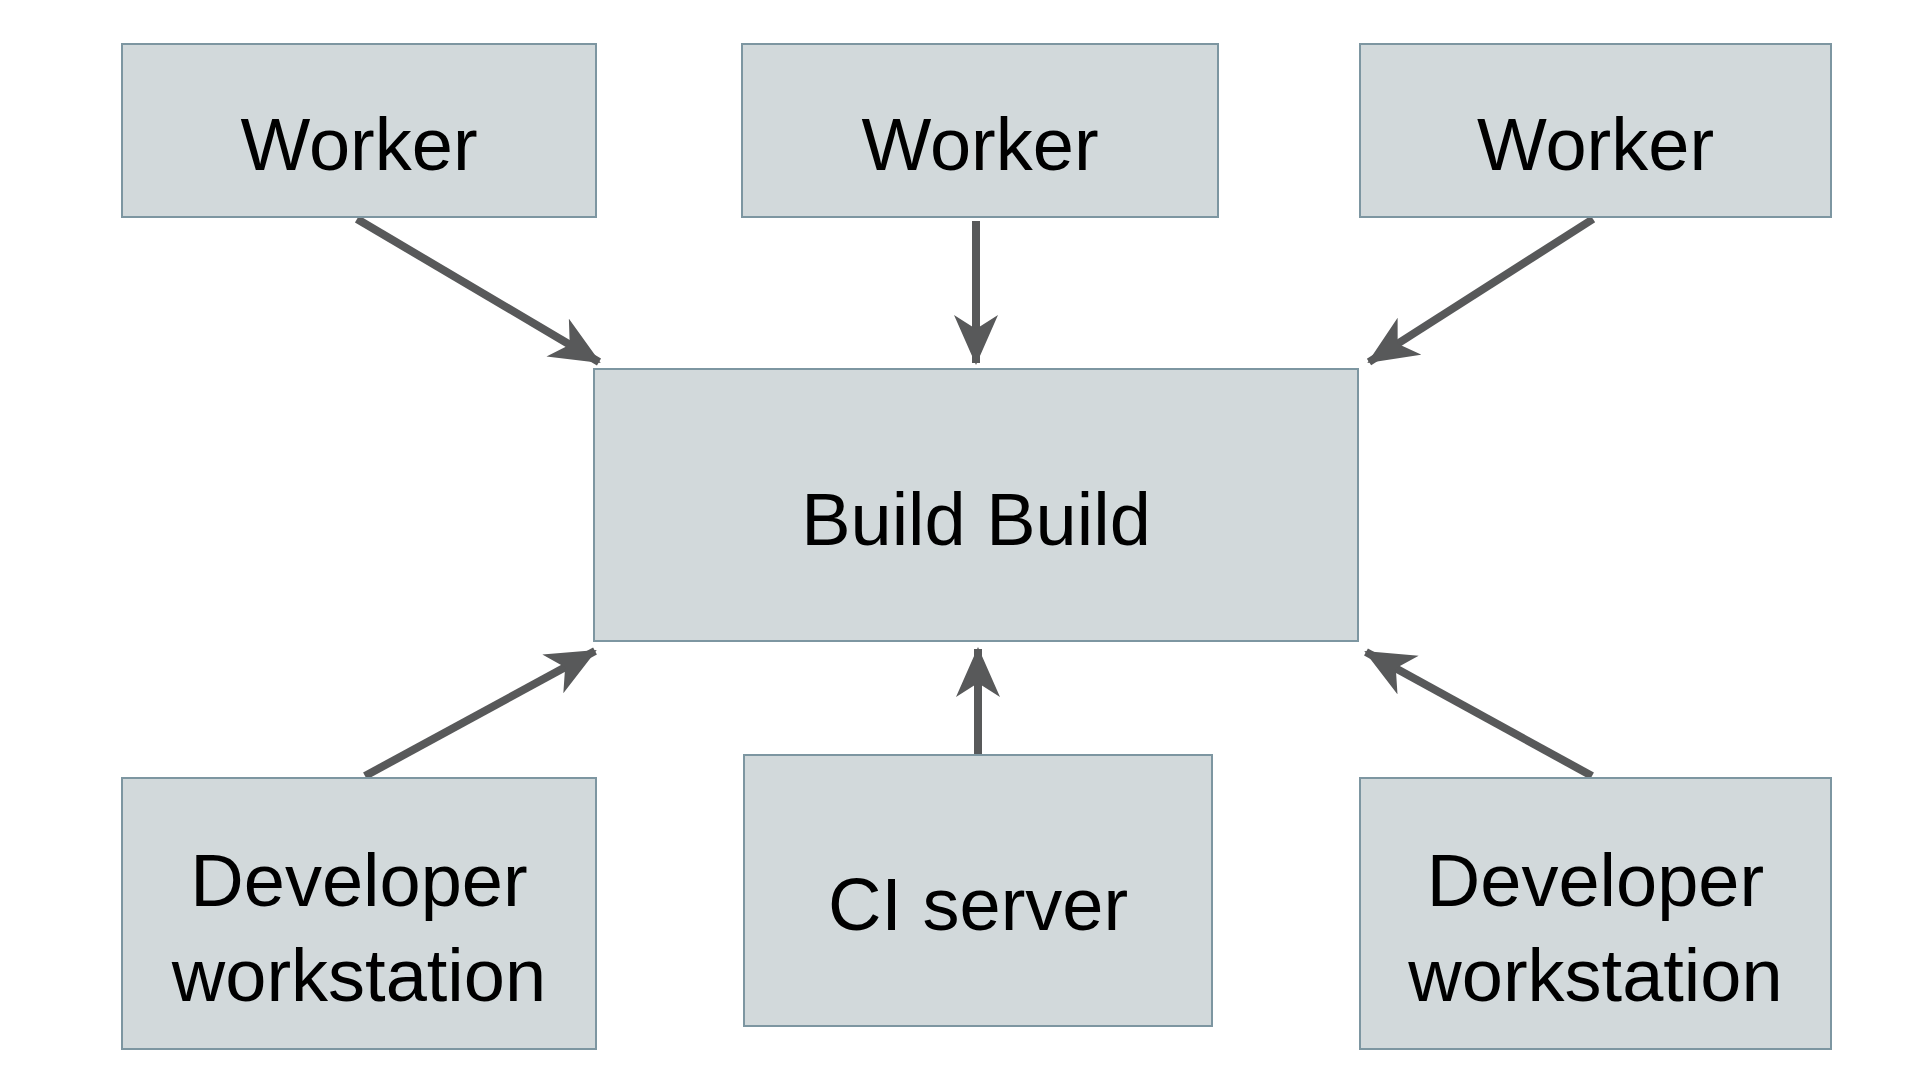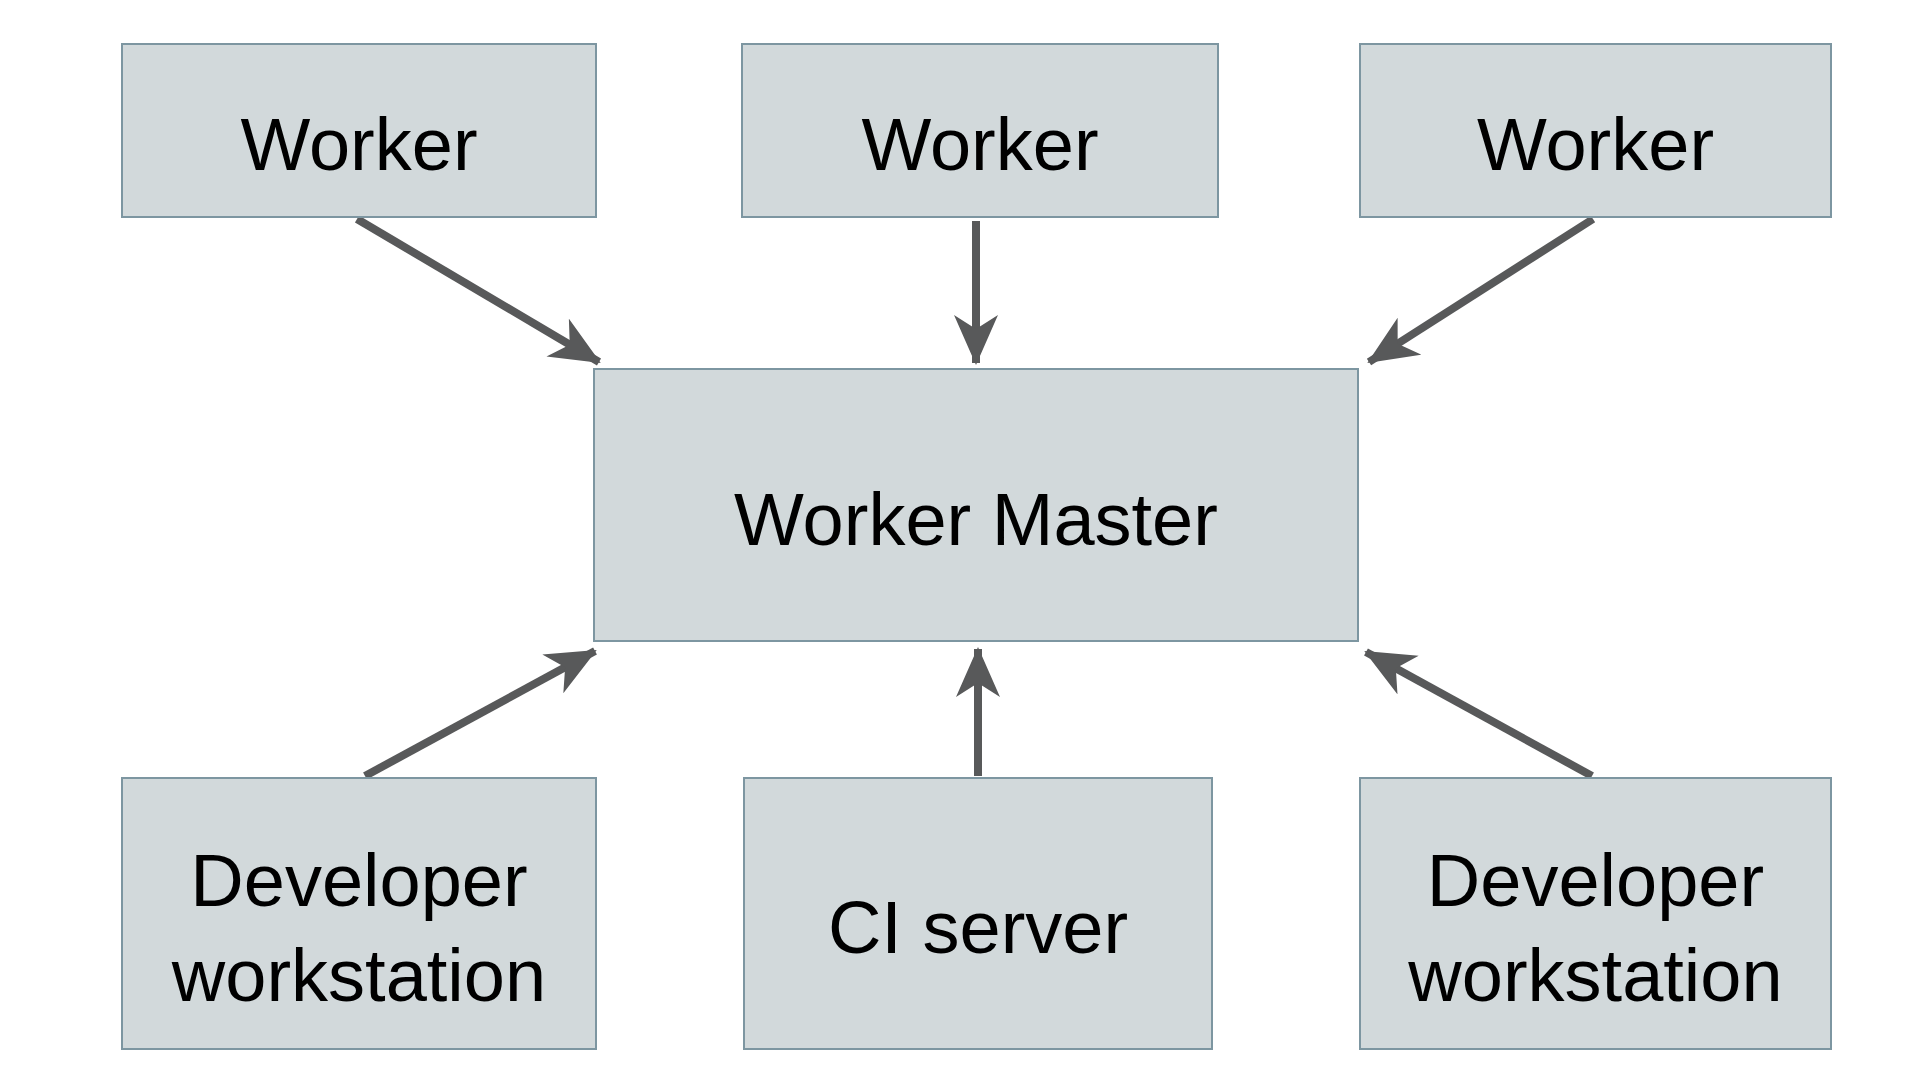--- a/index.html
+++ b/index.html
@@ -49,21 +49,21 @@
     display: block;
     padding: 0 10px;
     margin-top: 30px;
   }
   
   .node-worker-left   { left: 121px;  top: 43px;  width: 476px; height: 175px; }
   .node-worker-middle { left: 741px;  top: 43px;  width: 478px; height: 175px; }
   .node-worker-right  { left: 1359px; top: 43px;  width: 473px; height: 175px; }
   .node-build-master  { left: 593px;  top: 368px; width: 766px; height: 274px; }
   .node-dev-left      { left: 121px;  top: 777px; width: 476px; height: 273px; }
-  .node-ci-server     { left: 743px;  top: 777px; width: 470px; height: 273px; }
+  .node-ci-server     { left: 743px;  top: 754px; width: 470px; height: 273px; }
   .node-dev-right     { left: 1359px; top: 777px; width: 473px; height: 273px; }
 </style>
 </head>
 <body>
 
 <div class="canvas">
 
   <svg class="edges" viewBox="0 0 1910 1090" xmlns="http://www.w3.org/2000/svg">
     <defs>
       <marker id="ah" markerUnits="userSpaceOnUse" markerWidth="56" markerHeight="46" refX="48" refY="22" orient="auto">
@@ -84,21 +84,21 @@
 
   <div class="node node-worker-middle">
     <span class="node-label">Worker</span>
   </div>
 
   <div class="node node-worker-right">
     <span class="node-label">Worker</span>
   </div>
 
   <div class="node node-build-master">
-    <span class="node-label">Worker Master</span>
+    <span class="node-label">Build Build</span>
   </div>
 
   <div class="node node-dev-left">
     <span class="node-label">Developer workstation</span>
   </div>
 
   <div class="node node-ci-server">
     <span class="node-label">CI server</span>
   </div>
 

